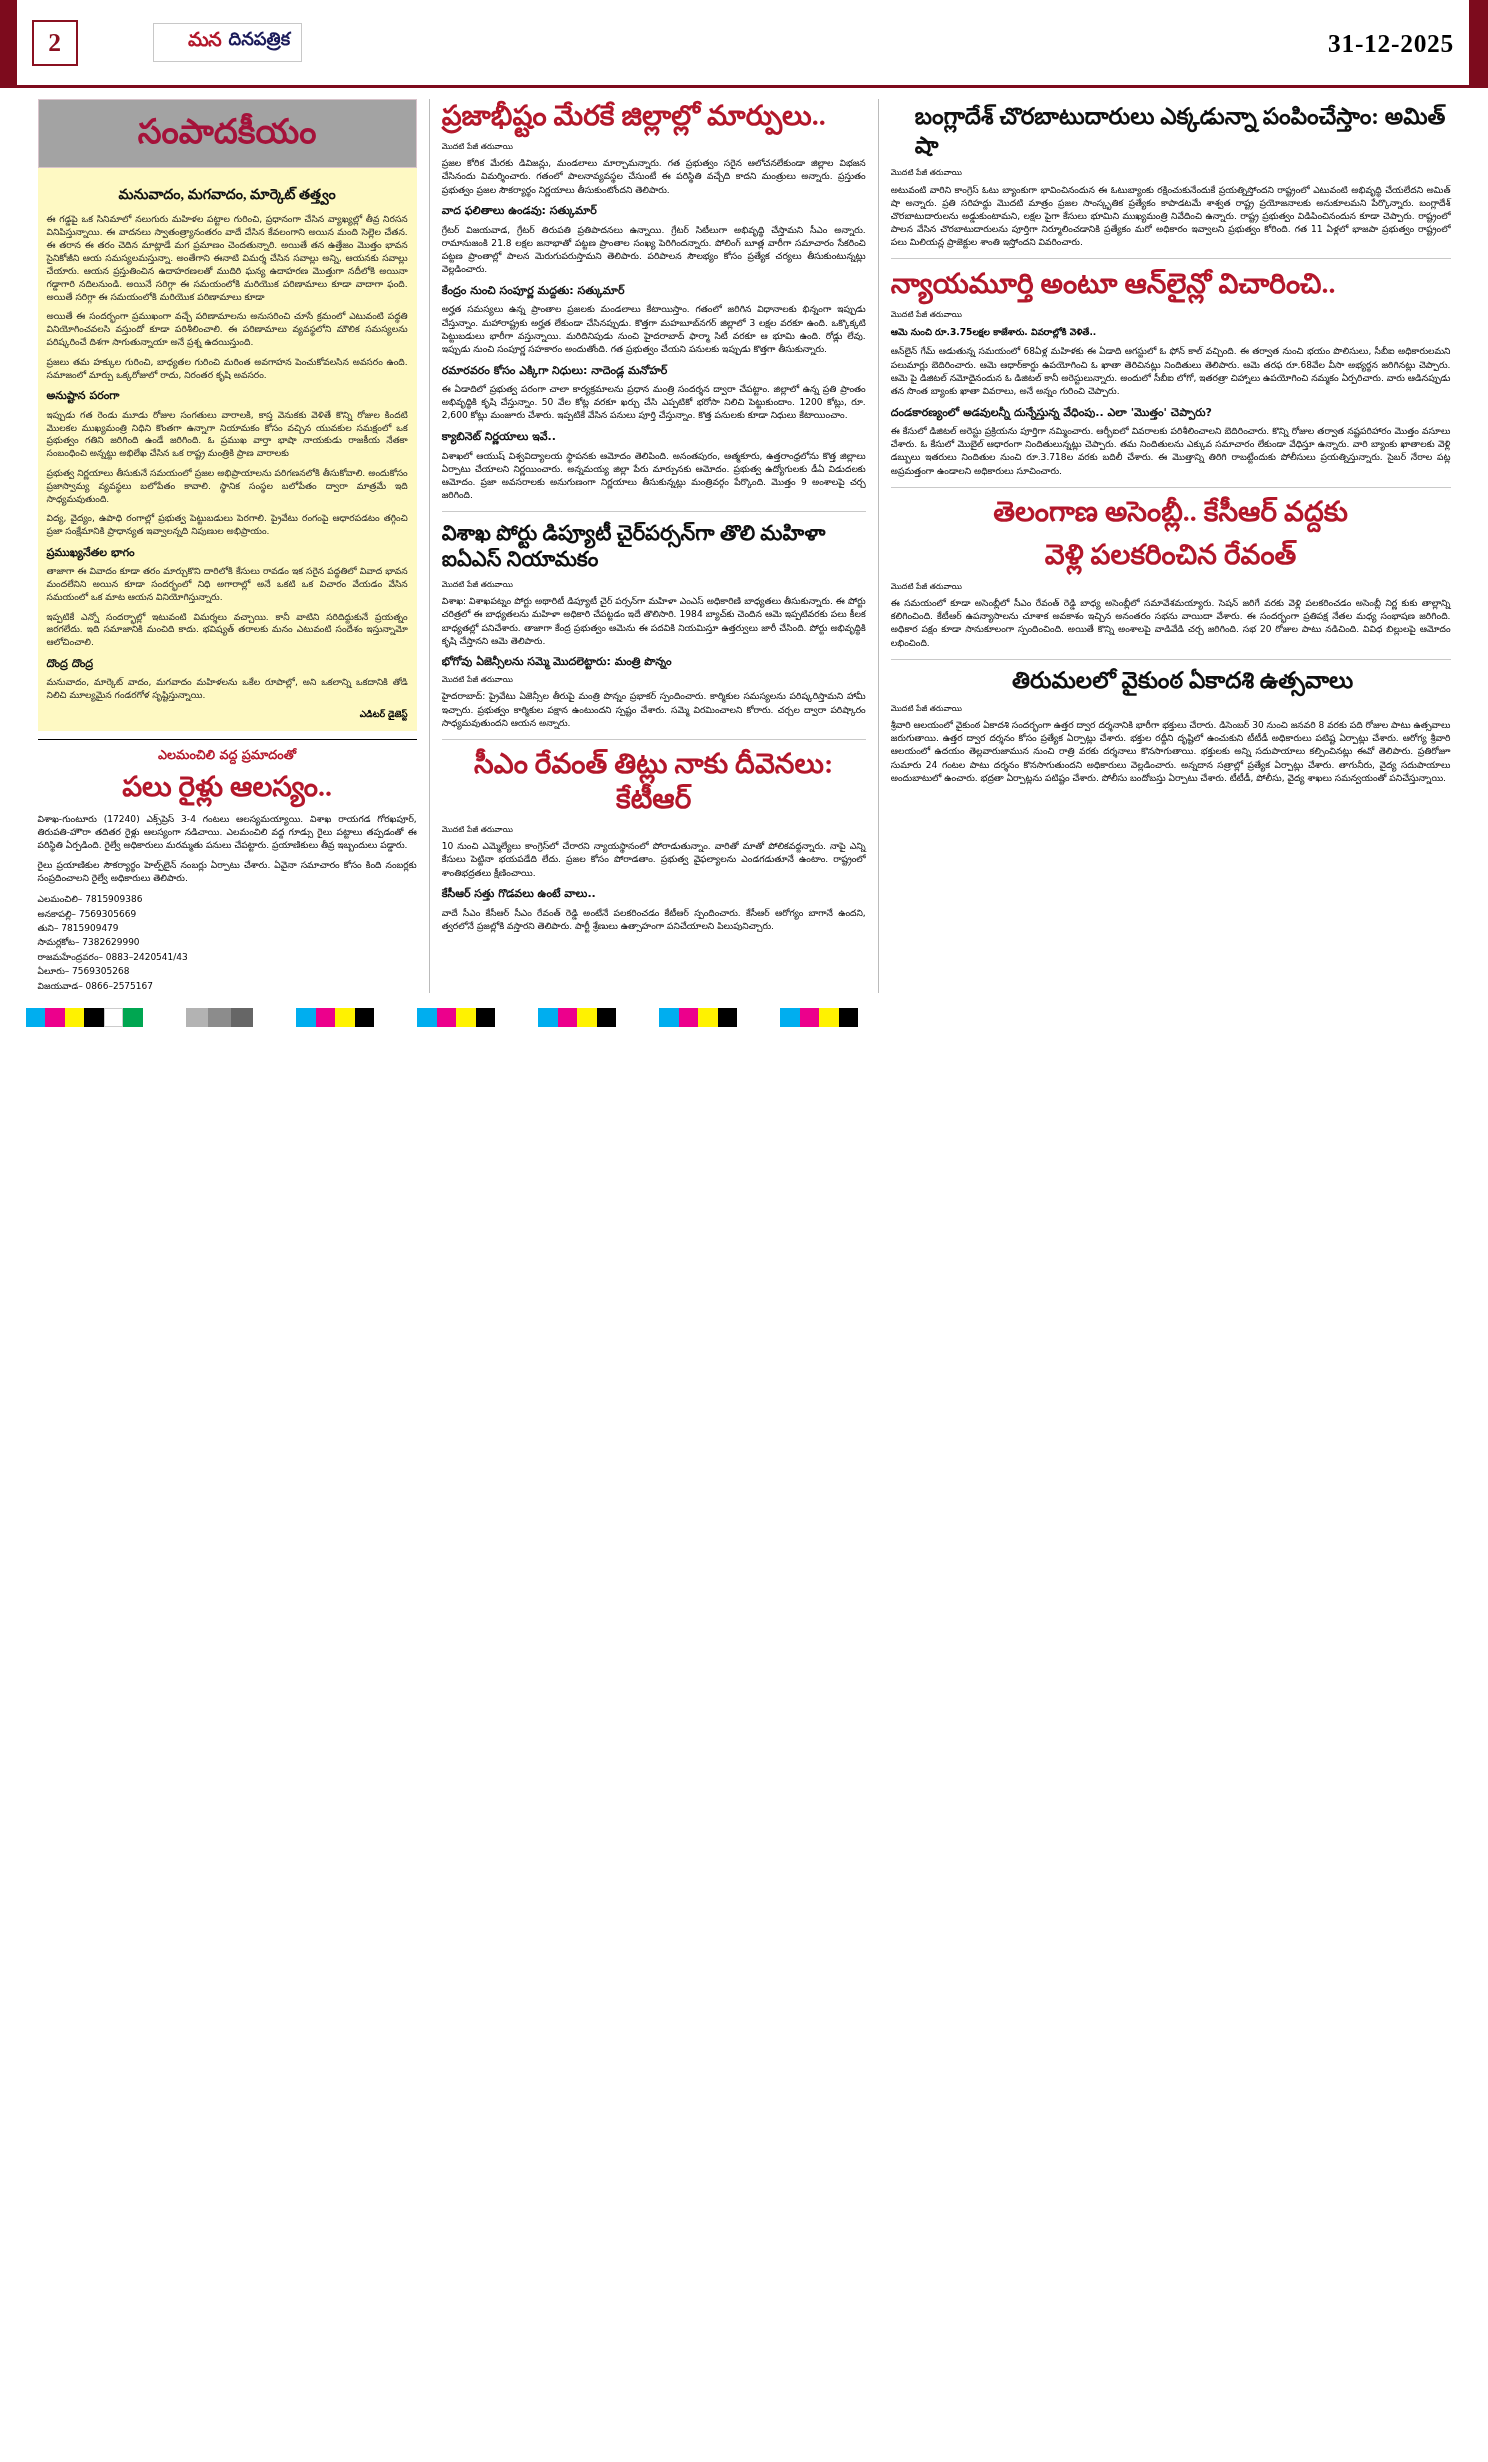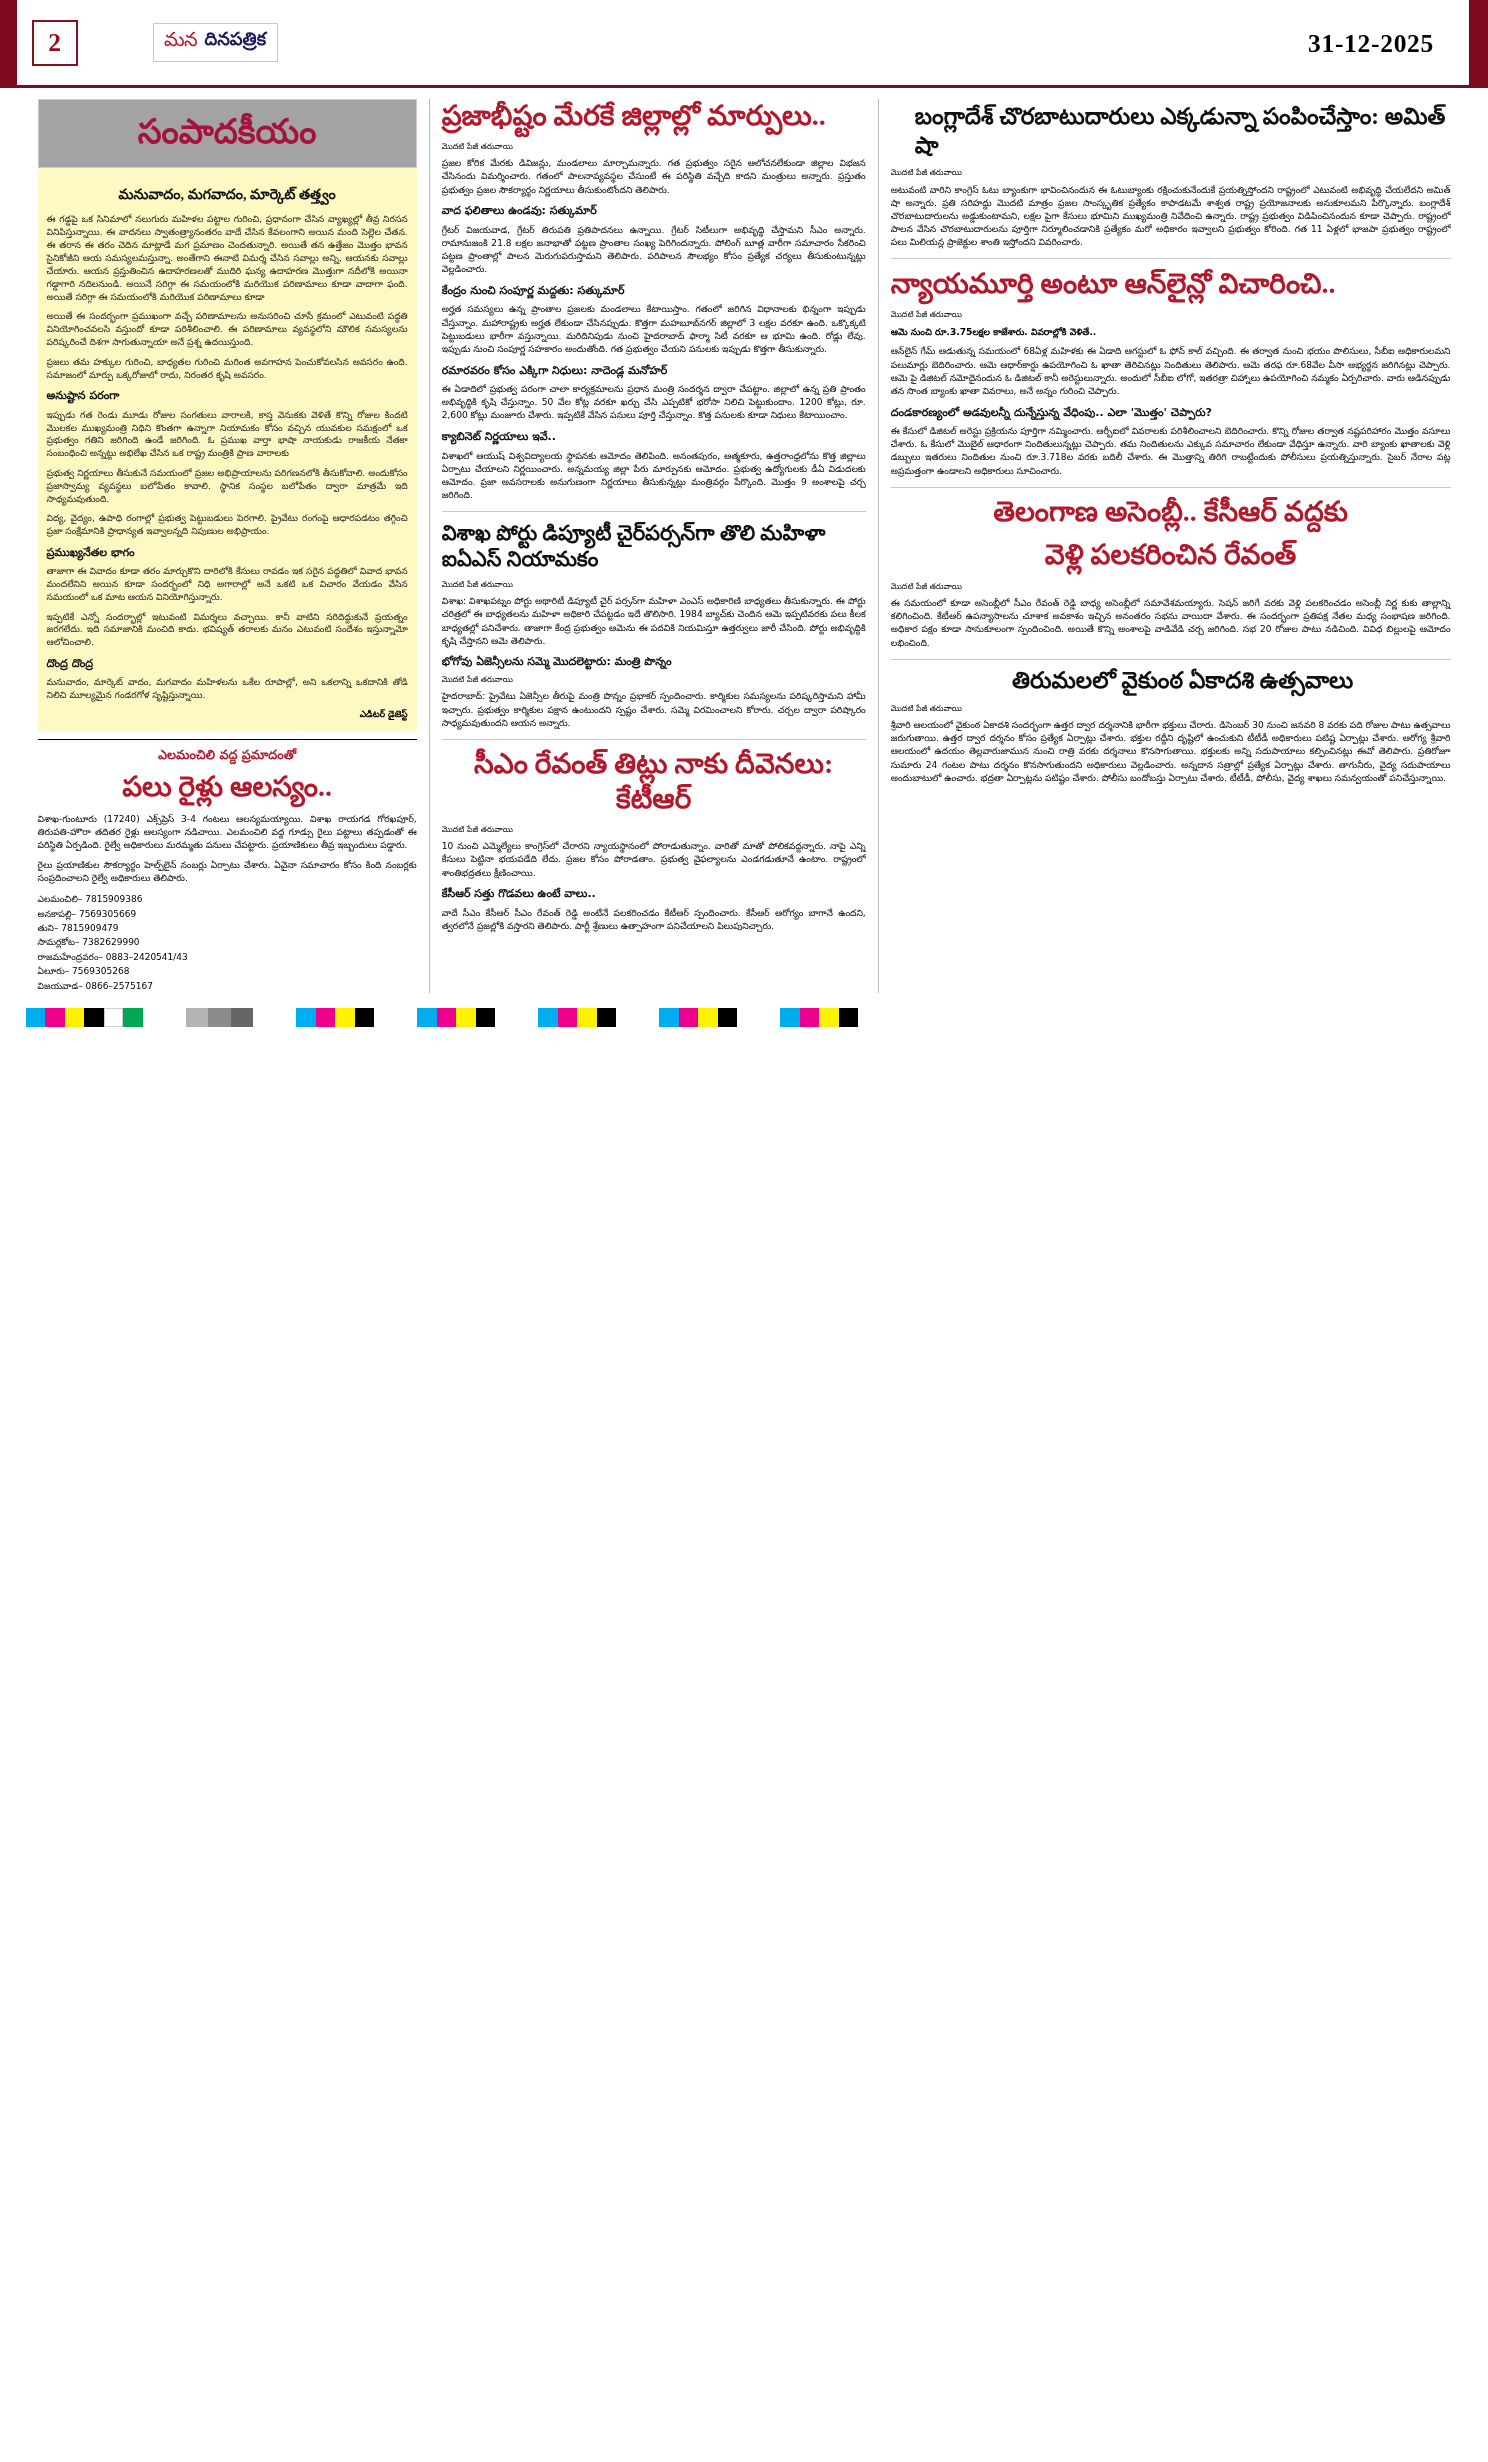--- a/index.html
+++ b/index.html
@@ -37,33 +37,34 @@
   .masthead-logo {
     margin-left: 75px;
     border: 1.5px solid #c8c8c8;
     padding: 4.5px 10.5px 6px 10.5px;
     display:flex; align-items:center; gap:7.5px;
     background: #fff;
   }
   .logo-mark {
     color:#b3182b;
     font-size: 19.5px;
-    font-weight: normal;
+    font-weight: bold;
     letter-spacing:-0.7px;
     font-family: "Liberation Serif", serif;
+    margin-left: 24px;
   }
   .logo-sub {
     color:#1b1b5a;
     font-size: 18px;
     font-weight: bold;
     font-family: "Liberation Serif", serif;
   }
   .masthead-date {
     position:absolute;
-    right: 54px;
+    right: 34px;
     top: 28.5px;
     font-size: 25.5px;
     font-weight: bold;
     letter-spacing: 0.7px;
     color:#000;
     font-family: "Liberation Serif", serif;
   }
   .masthead-rightbar {
     position:absolute;
     right:0; top:0;

